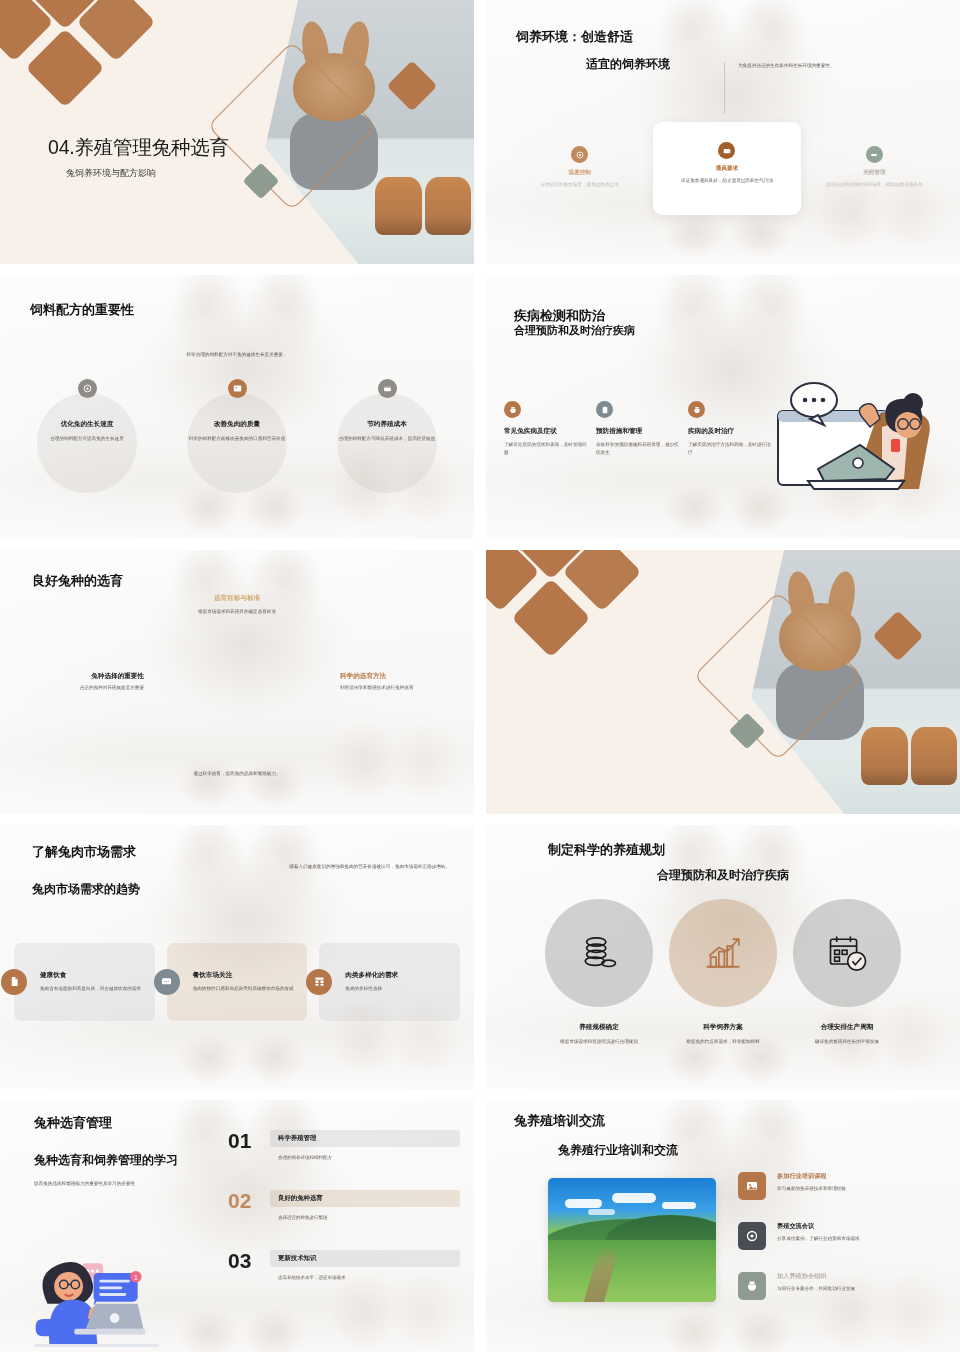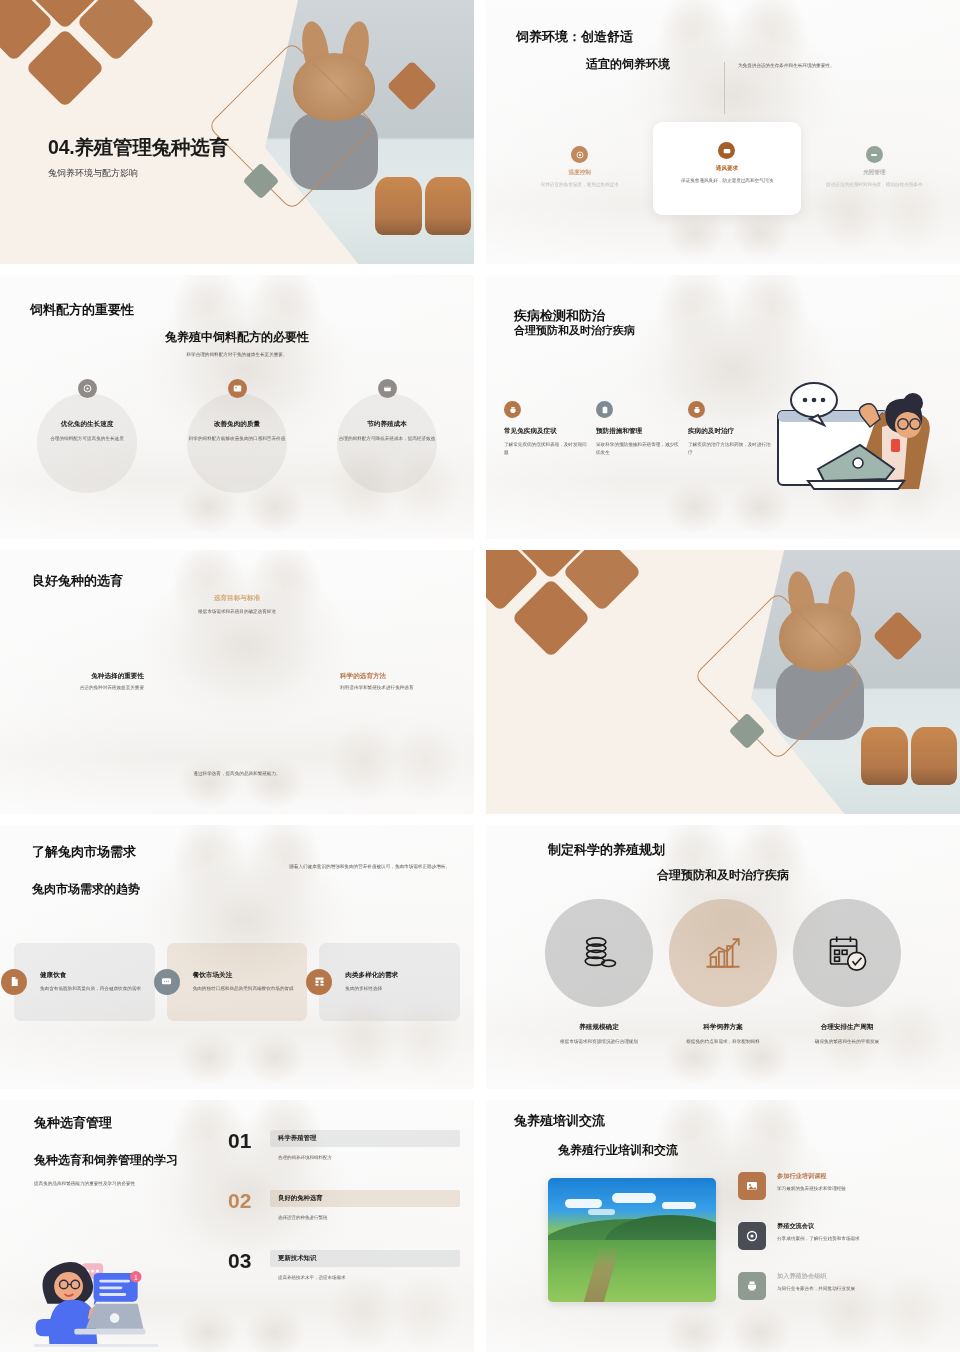--- a/index.html
+++ b/index.html
@@ -94,23 +94,23 @@
     right:122px; top:66px; z-index:4;
   }
   .cover-greensq{
     position:absolute; width:26px;height:26px; background:#8e9b90; border-radius:4px;
     transform:rotate(45deg); right:200px; top:168px; z-index:5;
   }
   .cover-title{
     position:absolute; left:48px; bottom:84px; z-index:6;
   }
   .cover-title h1{
-    font-size:19.5px; font-weight:bold; color:#1b1b1b; letter-spacing:-.2px;
-  }
-  .cover-title p{ font-size:9px; color:#3a3a3a; margin-top:6px; }
+    font-size:19.5px; font-weight:normal; color:#1b1b1b; letter-spacing:-.2px;
+  }
+  .cover-title p{ font-size:9px; color:#3a3a3a; margin-top:6px;margin-left:18px; }
 
   
   .s-title { font-size:13px; font-weight:bold; color:#141414; }
   .s-sub   { font-size:12px; font-weight:bold; color:#141414; }
   .s-desc  { font-size:4.6px; color:#55514e; line-height:1.75; }
   .s-h     { font-size:6.6px; font-weight:bold; color:#1c1c1c; }
   .s-b     { font-size:4.6px; color:#5a5652; line-height:1.7; }
 
   
   .env-divider{ position:absolute; left:238px; top:62px; width:1px; height:52px; background:#c9c6c3; }
@@ -322,21 +322,20 @@
           <div class="s-b t-graytxt">提供适当的光照时间和强度，模拟自然光照条件</div>
         </div>
       </div>
     </div>
   </div>
 
   <div class="slide">
     <div class="bgphoto"></div>
     <div class="slide-inner">
       <div class="s-title" style="position:absolute;left:30px;top:26px;text-align:right;">饲料配方的重要性</div>
-      <div class="s-sub" style="position:absolute;left:0;right:0;top:54px;text-align:center;">兔养殖中饲料配方的必要性</div>
       <div class="s-desc" style="position:absolute;left:0;right:0;top:76px;text-align:center;">科学合理的饲料配方对于兔的健康生长至关重要。</div>
 
       <div class="circles">
         <div class="circ">
           <div class="disc"></div>
           <div class="ico ico-gray">
             <svg viewBox="0 0 24 24">
                 <circle cx="12" cy="12" r="9" fill="none" stroke="#fff" stroke-width="2.6"></circle>
                 <circle cx="12" cy="12" r="3"></circle>
               </svg>

